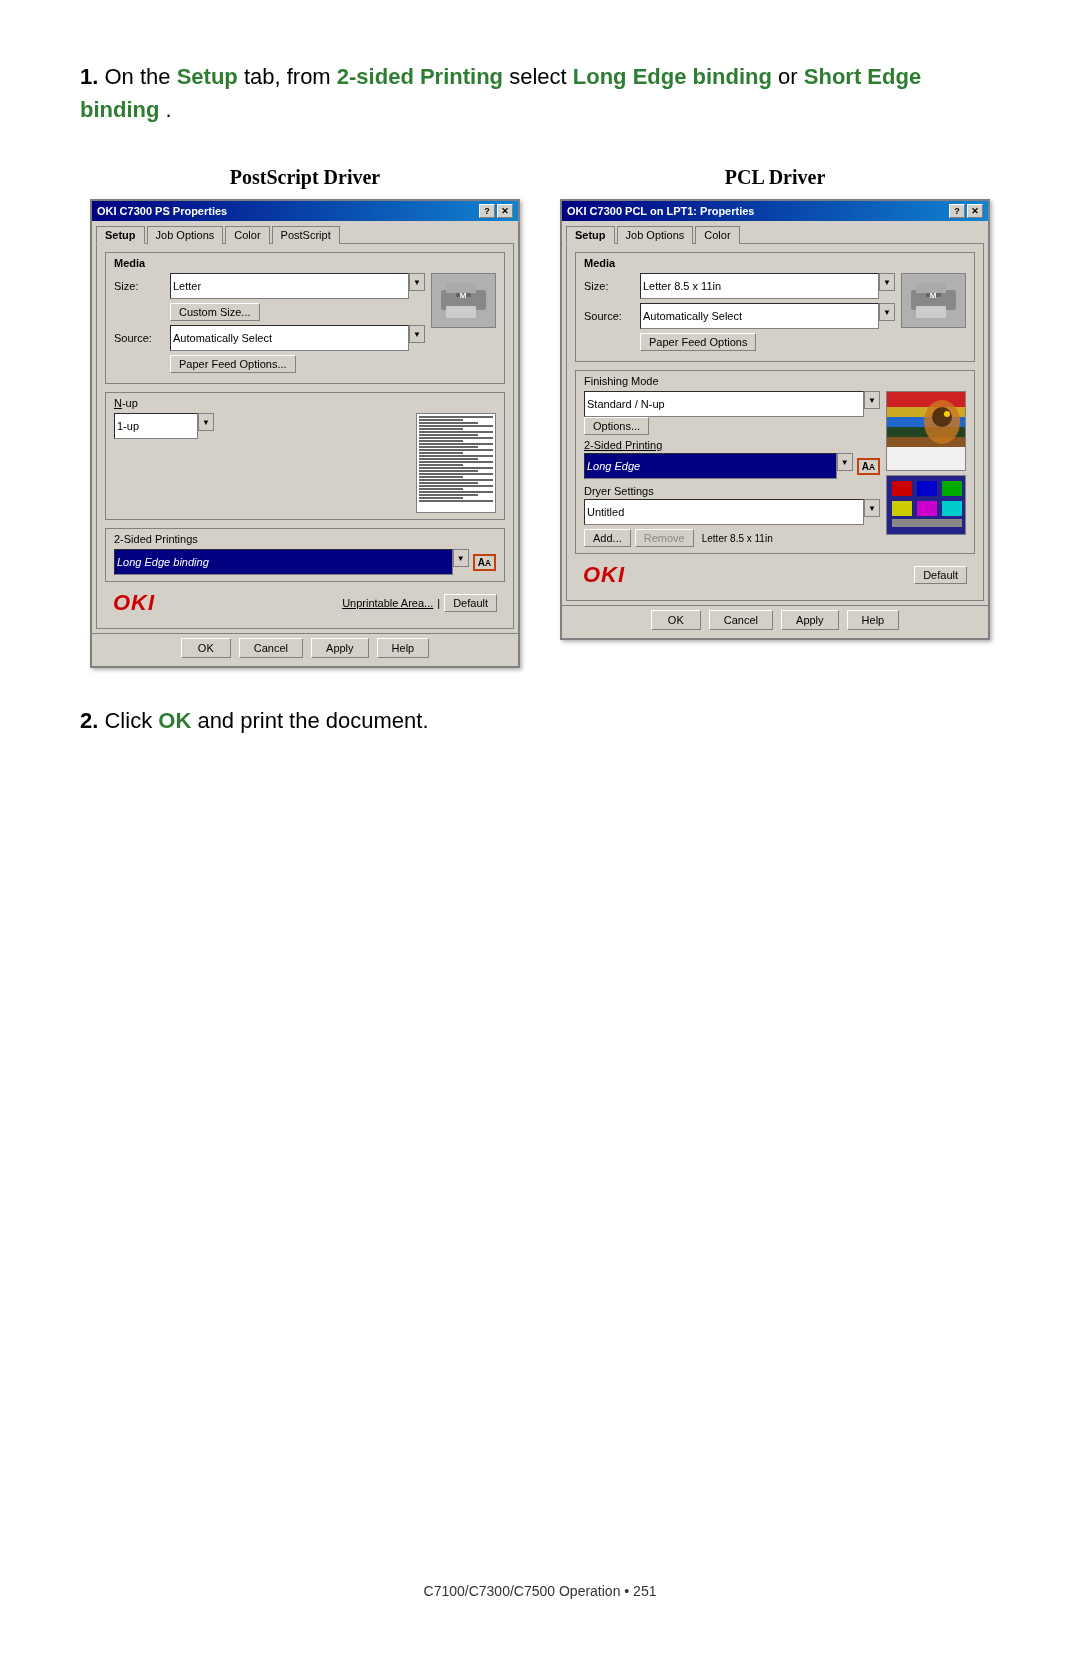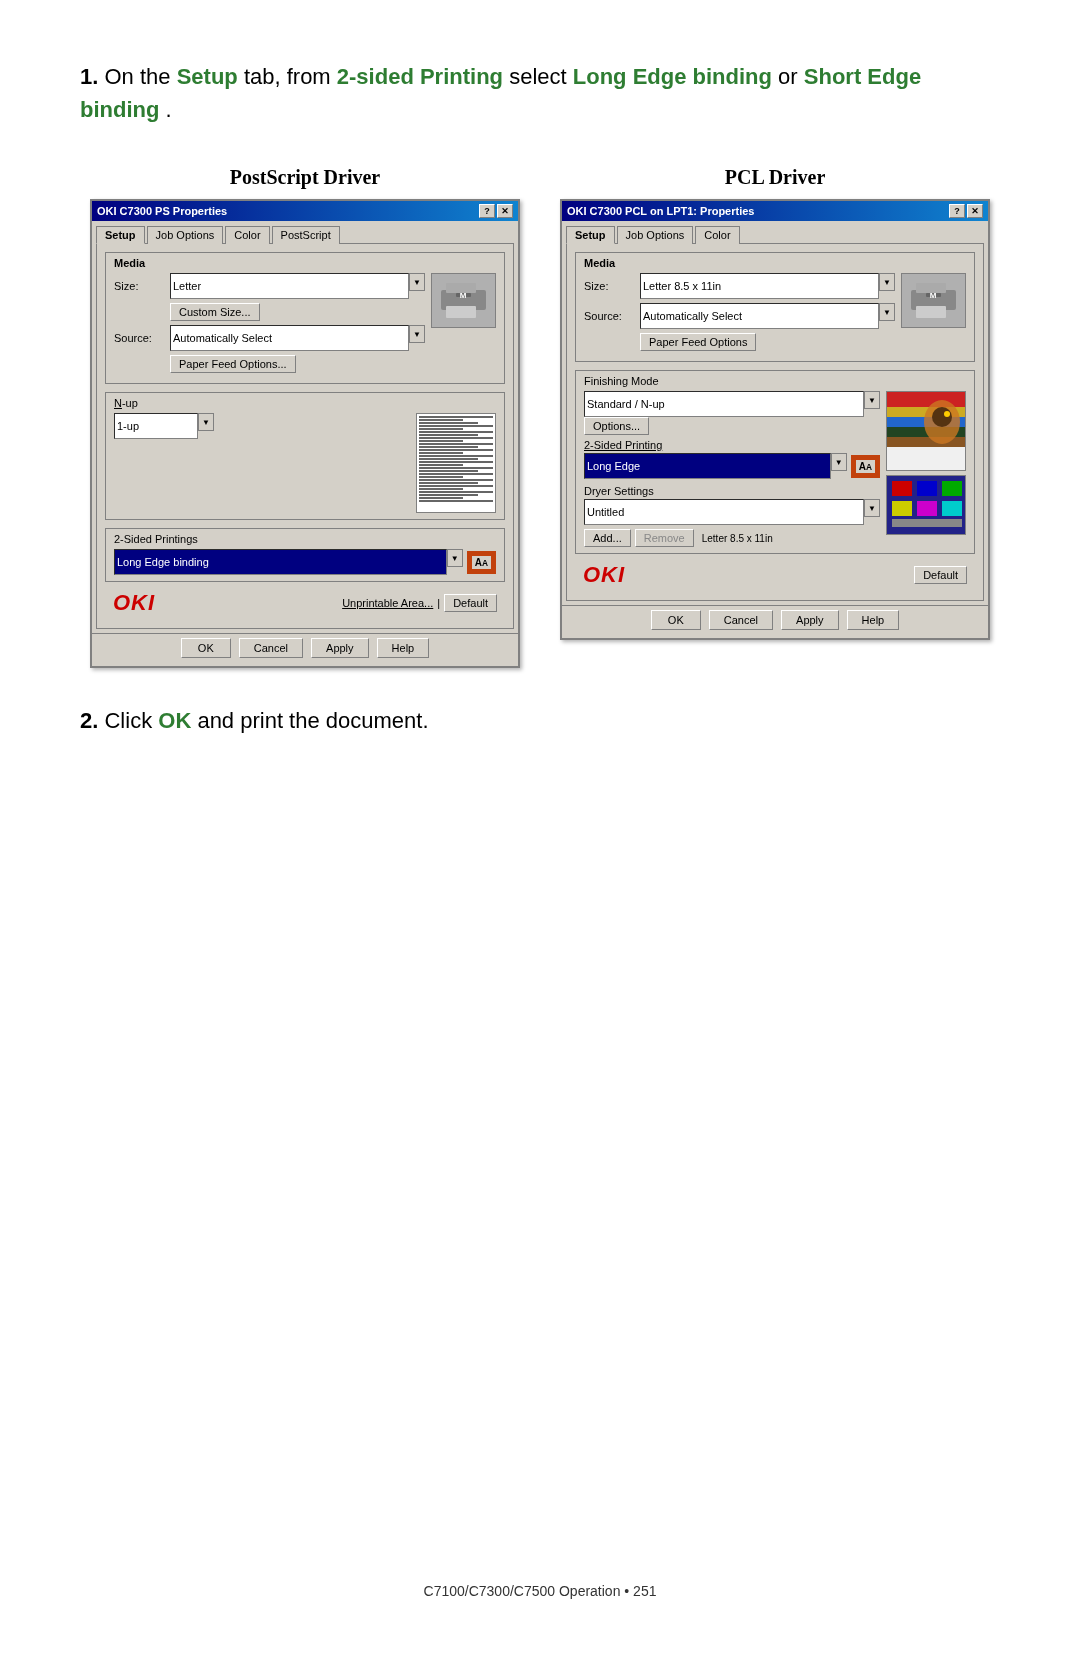--- a/index.html
+++ b/index.html
@@ -272,30 +272,31 @@
 
     .two-sided-row {
       display: flex;
       align-items: center;
       gap: 4px;
       margin-top: 2px;
     }
 
     .aa-icon {
       background: #d4d0c8;
-      border: 5px solid #c2410c;
+      border: 2px solid #c2410c;
       font-size: 10px;
       font-weight: bold;
       padding: 1px 3px;
       display: inline-block;
     }
 
     .highlighted-select {
       background: #000080;
       color: white;
+      font-style: italic;
     }
 
     .step-2 {
       font-size: 22px;
       margin-top: 10px;
     }
 
     .footer-page {
       position: absolute;
       bottom: 70px;

